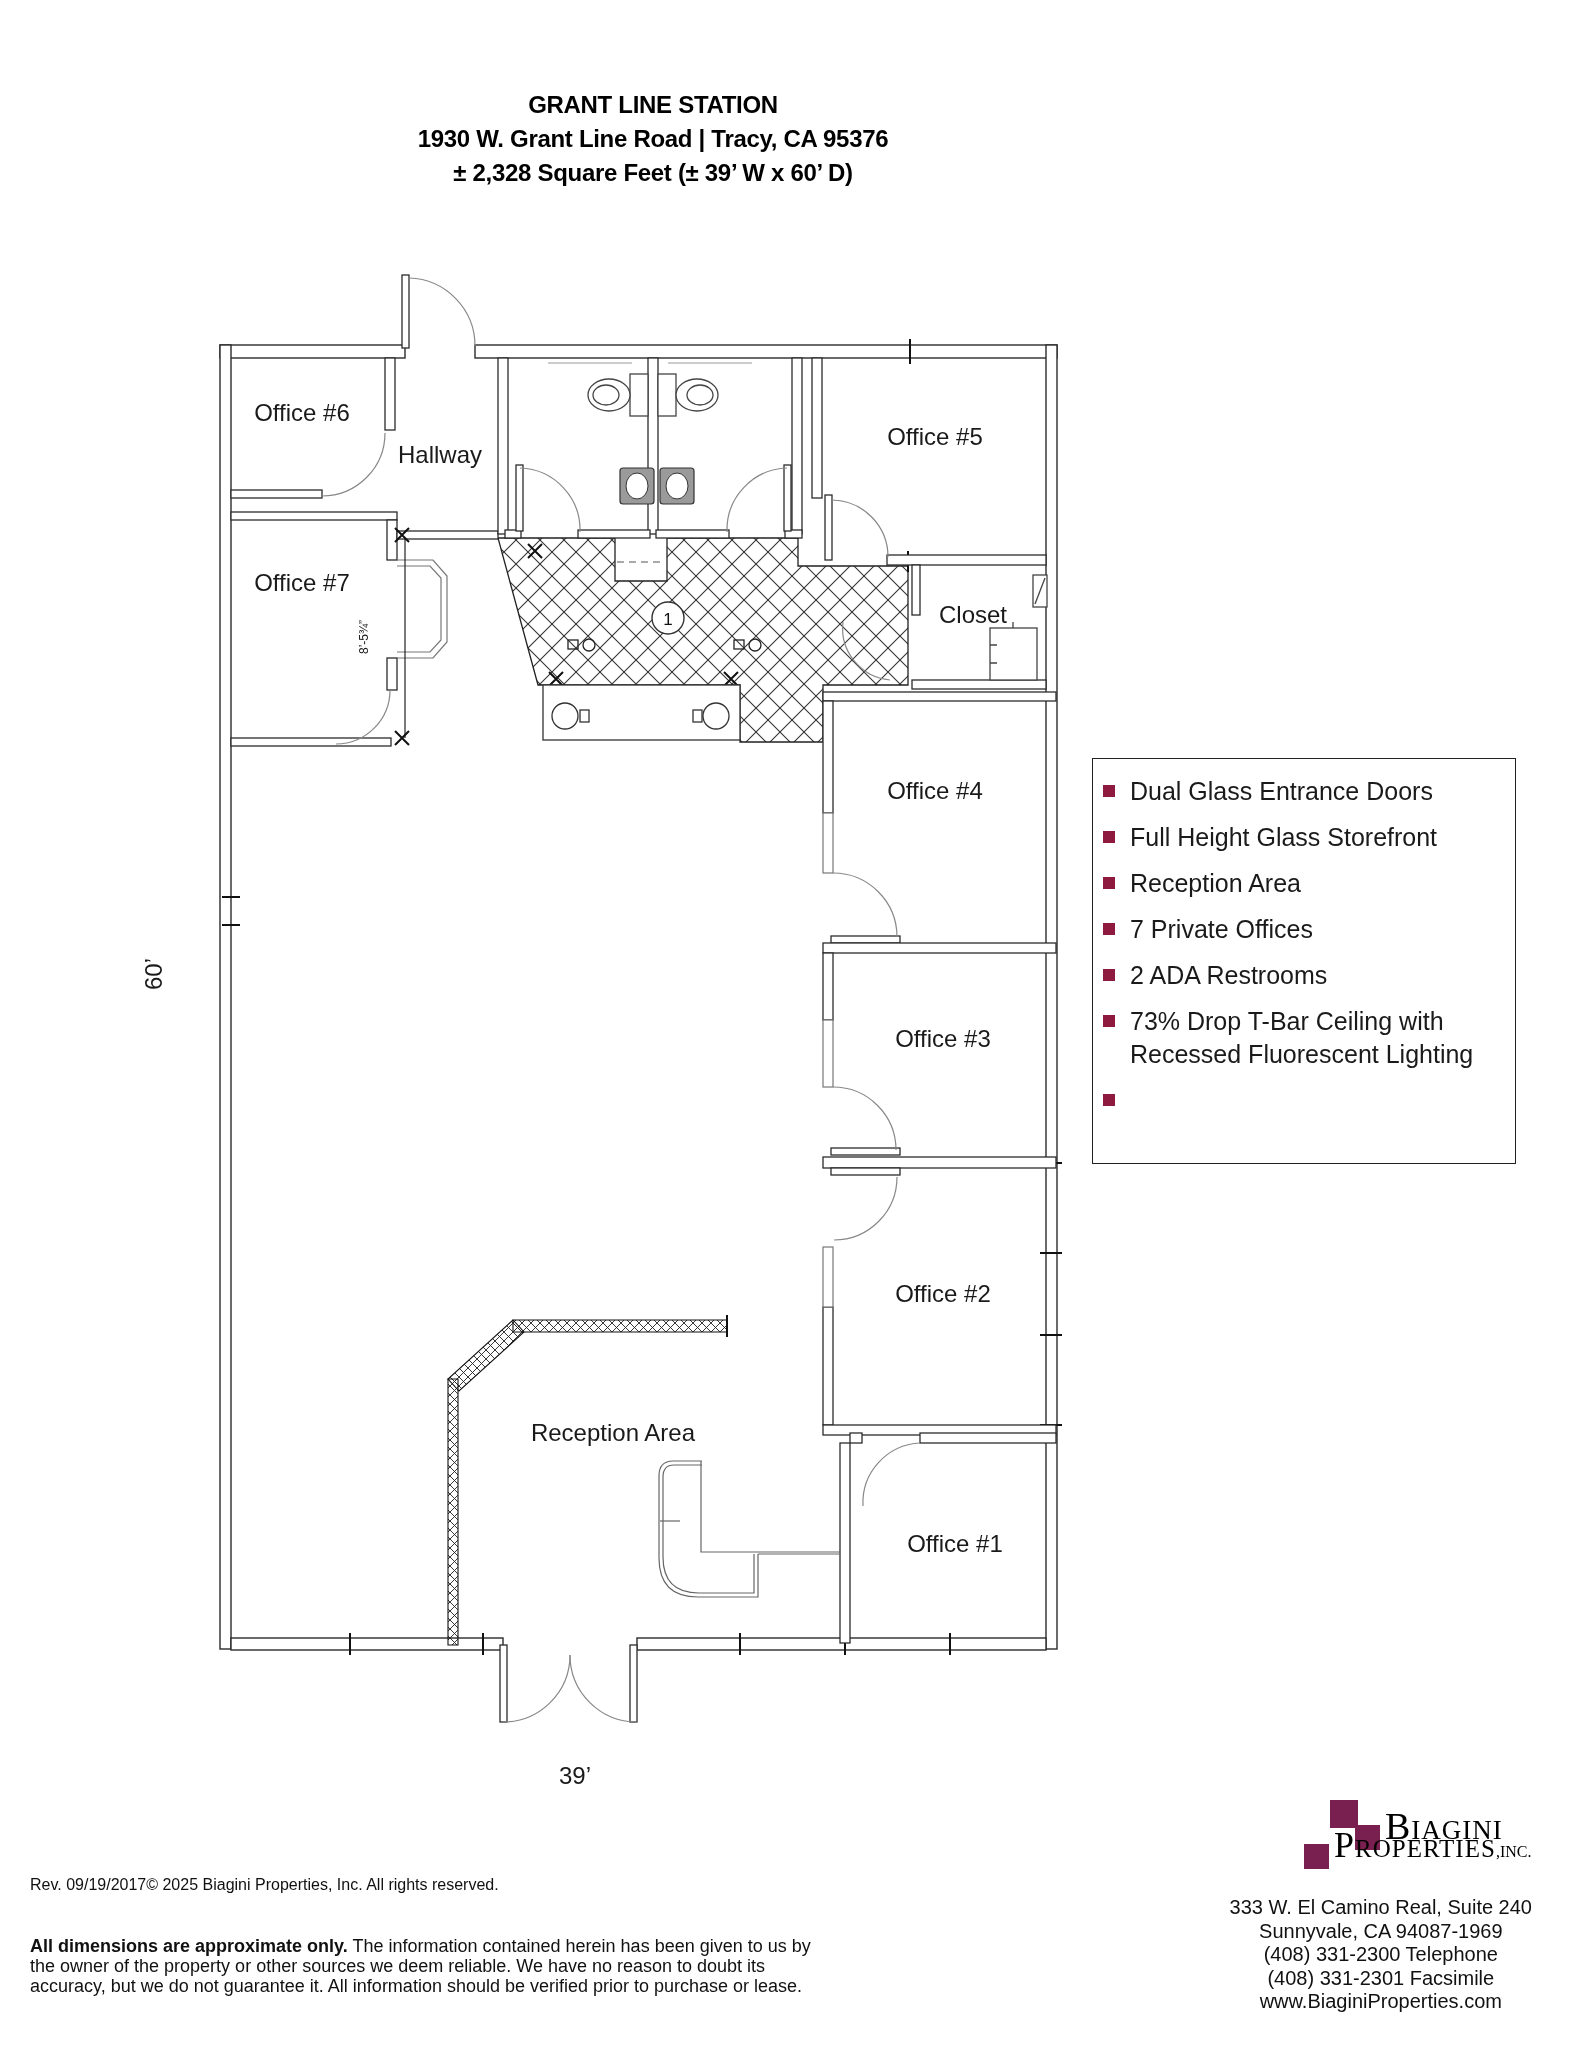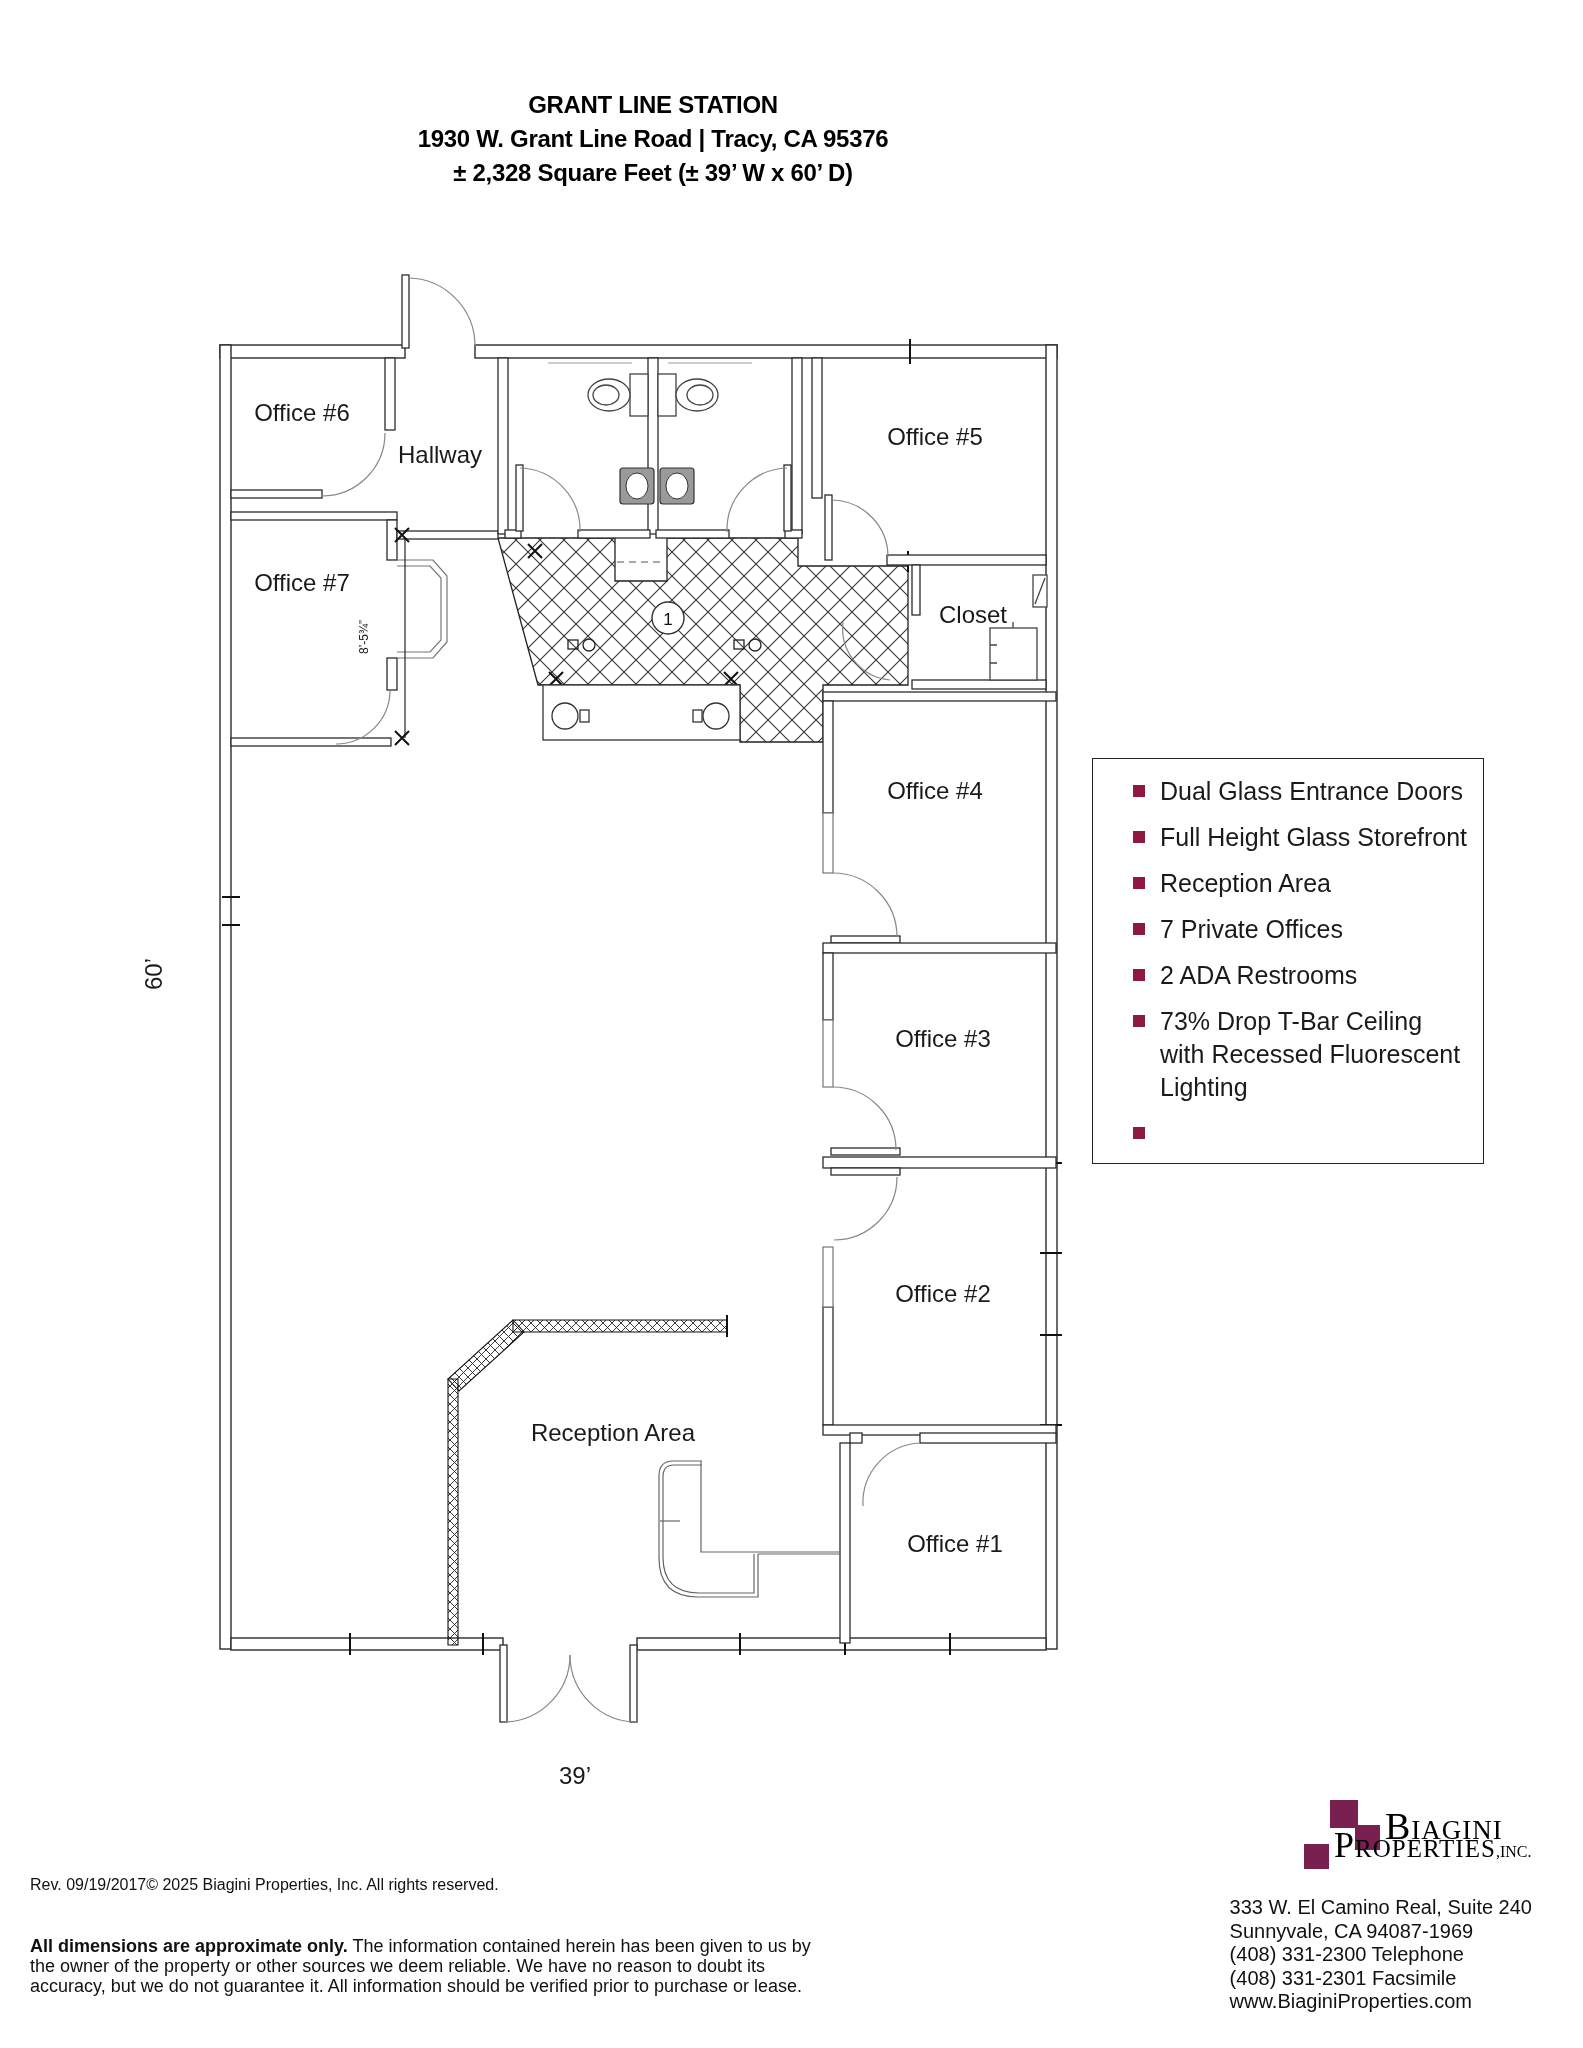--- a/index.html
+++ b/index.html
@@ -1,39 +1,39 @@
 <!DOCTYPE html>
 <html style="--features_bullet: #8e1a40; --logo_square: #7a2050;"><head>
 <meta charset="utf-8">
 <style>
   html,body{margin:0;padding:0;}
   body{width:1583px;height:2048px;position:relative;background:#ffffff;
        font-family:"Liberation Sans", sans-serif;color:#111;overflow:hidden;}
   #plan-svg{position:absolute;left:0;top:0;}
   .title-block{position:absolute;left:0;top:88px;width:1306px;text-align:center;
     font-weight:bold;font-size:24px;line-height:34px;letter-spacing:-0.3px;color:#000;}
-  .features-box{position:absolute;left:1092px;top:758px;width:392px;height:406px;
-    border:1.6px solid #222;box-sizing:border-box;padding:16px 10px 0 40px;background:#fff;}
+  .features-box{position:absolute;left:1092px;top:758px;width:424px;height:406px;
+    border:1.6px solid #222;box-sizing:border-box;padding:16px 10px 0 10px;background:#fff;}
   .feature-item{display:flex;align-items:flex-start;margin-bottom:13px;}
   .feature-item .sq{flex:none;width:12px;height:12px;margin-top:10px;background:var(--features_bullet,#8e1a40);}
   .feature-item .txt{margin-left:15px;font-size:25px;line-height:33px;color:#1a1a1a;width:350px;}
   .footer-line{position:absolute;left:30px;top:1876px;display:flex;font-size:16px;color:#111;}
   .disclaimer{position:absolute;left:30px;top:1918px;width:800px;font-size:18px;line-height:20px;color:#111;}
   .disclaimer b{font-weight:bold;}
   .logo-block{position:absolute;left:1290px;top:1793px;width:250px;height:100px;}
   .logo-sq{position:absolute;background:var(--logo_square,#7a2050);}
   .logo-sq.s1{left:40px;top:7px;width:28px;height:28px;}
   .logo-sq.s2{left:65px;top:32px;width:25px;height:25px;}
   .logo-sq.s3{left:14px;top:51px;width:25px;height:25px;}
   .logo-word1{position:absolute;left:95px;top:16px;font-family:"Liberation Serif",serif;
     font-variant:small-caps;font-size:38px;line-height:34px;letter-spacing:1px;color:#000;}
   .logo-word2{position:absolute;left:44px;top:34px;font-family:"Liberation Serif",serif;
     font-variant:small-caps;font-size:36px;line-height:36px;letter-spacing:1px;color:#000;white-space:nowrap;}
   .logo-suffix{font-size:16px;letter-spacing:0;font-variant:normal;}
-  .address-block{position:absolute;right:51px;top:1896px;text-align:left;
+  .address-block{position:absolute;right:51px;top:1896px;text-align:center;
     font-size:20px;line-height:23.5px;color:#111;}
 </style>
 </head>
 <body>
 
 <svg id="plan-svg" width="1583" height="2048" viewBox="0 0 1583 2048" xmlns="http://www.w3.org/2000/svg">
   <defs>
     <pattern id="xh" width="24" height="24" patternUnits="userSpaceOnUse">
       <path d="M0 0 L24 24 M24 0 L0 24" stroke="#333" stroke-width="1.1" fill="none"></path>
     </pattern>

